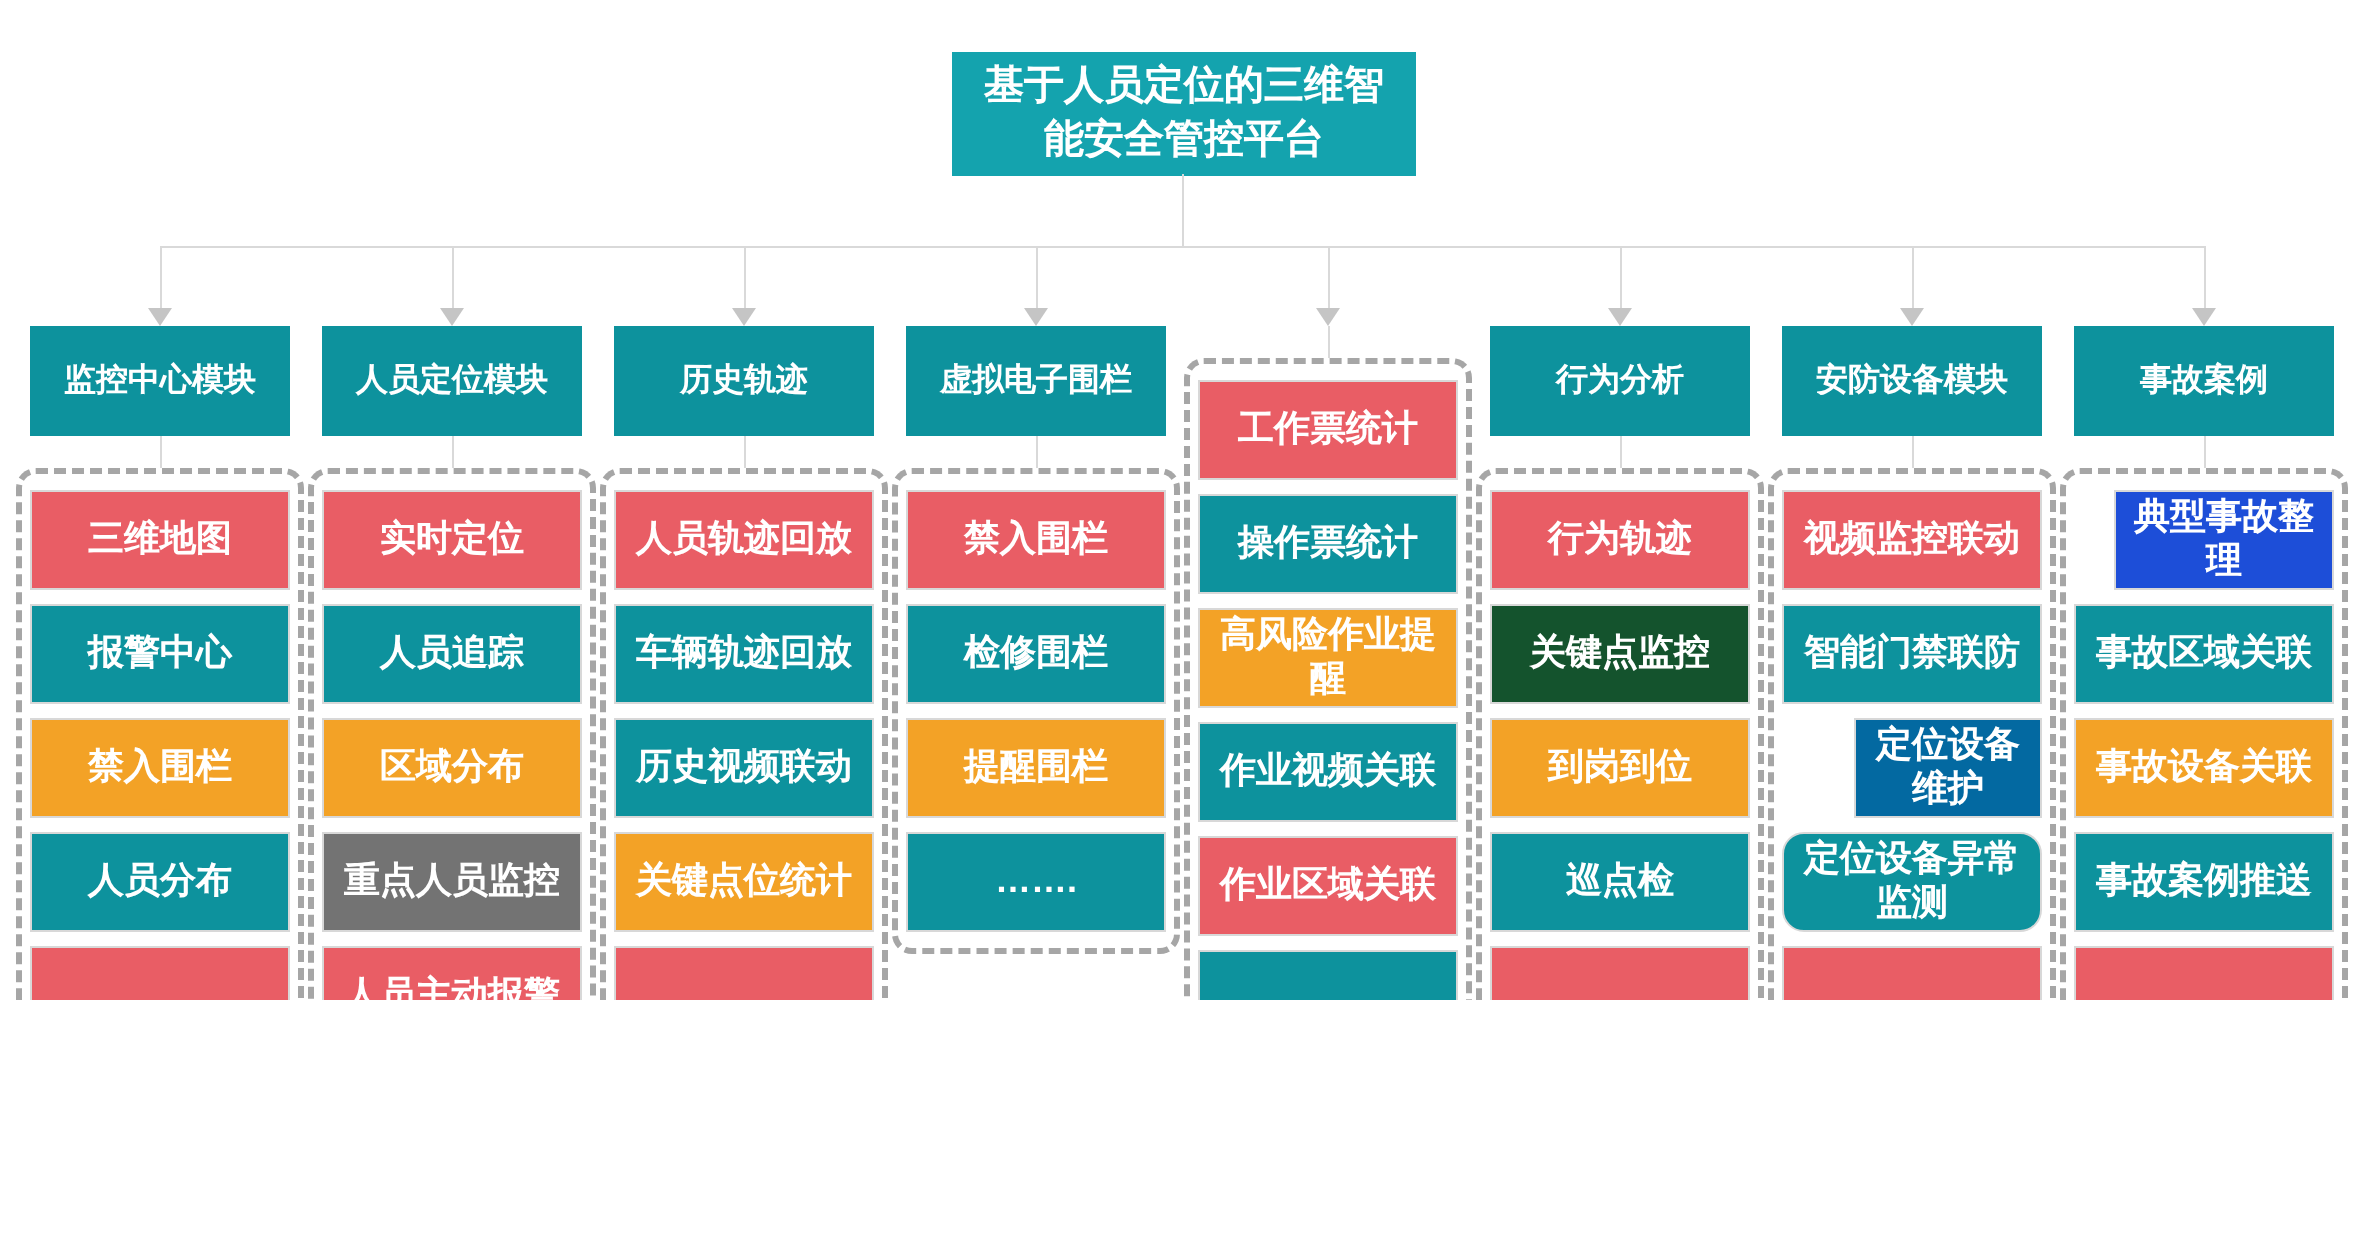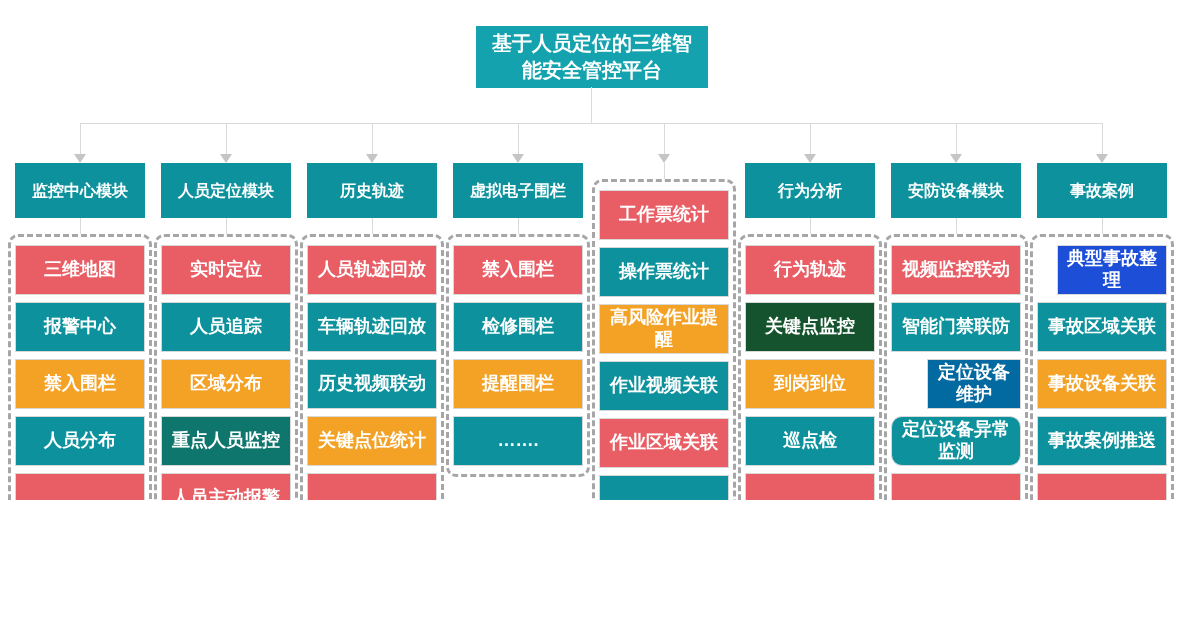--- a/index.html
+++ b/index.html
@@ -139,21 +139,21 @@
 
   <div class="column" style="left: 154px;">
     <div class="drop-line"></div>
     <div class="arrow-down"></div>
     <div class="header">人员定位模块</div>
     <div class="stub"></div>
     <div class="dashed-box">
           <div class="item" style="background: rgb(233, 93, 101);">实时定位</div>
           <div class="item" style="background: rgb(13, 146, 157);">人员追踪</div>
           <div class="item" style="background: rgb(243, 162, 38);">区域分布</div>
-          <div class="item" style="background: #0f766e;">重点人员监控</div>
+          <div class="item" style="background: #737373;">重点人员监控</div>
           <div class="item" style="background: rgb(233, 93, 101);">人员主动报警</div>
           <div class="item" style="background: rgb(13, 146, 157);">……</div>
         </div>
   </div>
 
   <div class="column" style="left: 300px;">
     <div class="drop-line"></div>
     <div class="arrow-down"></div>
     <div class="header">历史轨迹</div>
     <div class="stub"></div>

